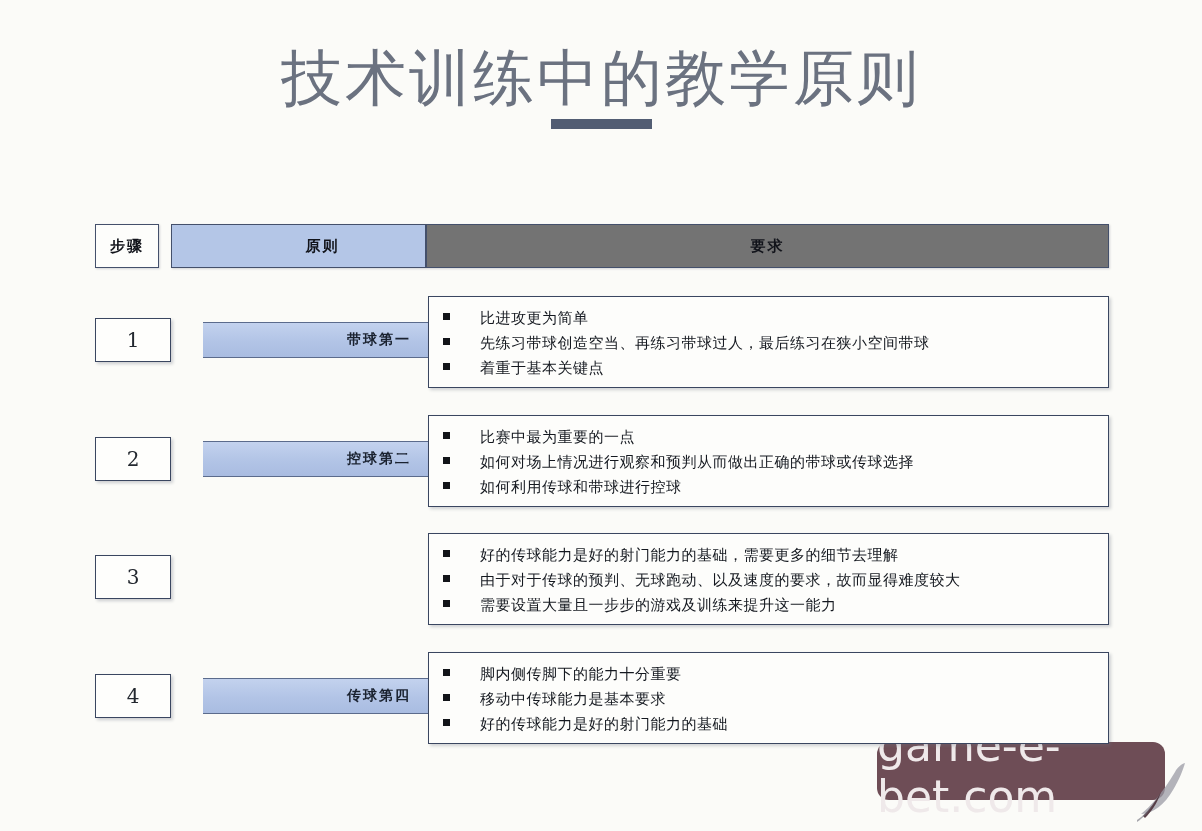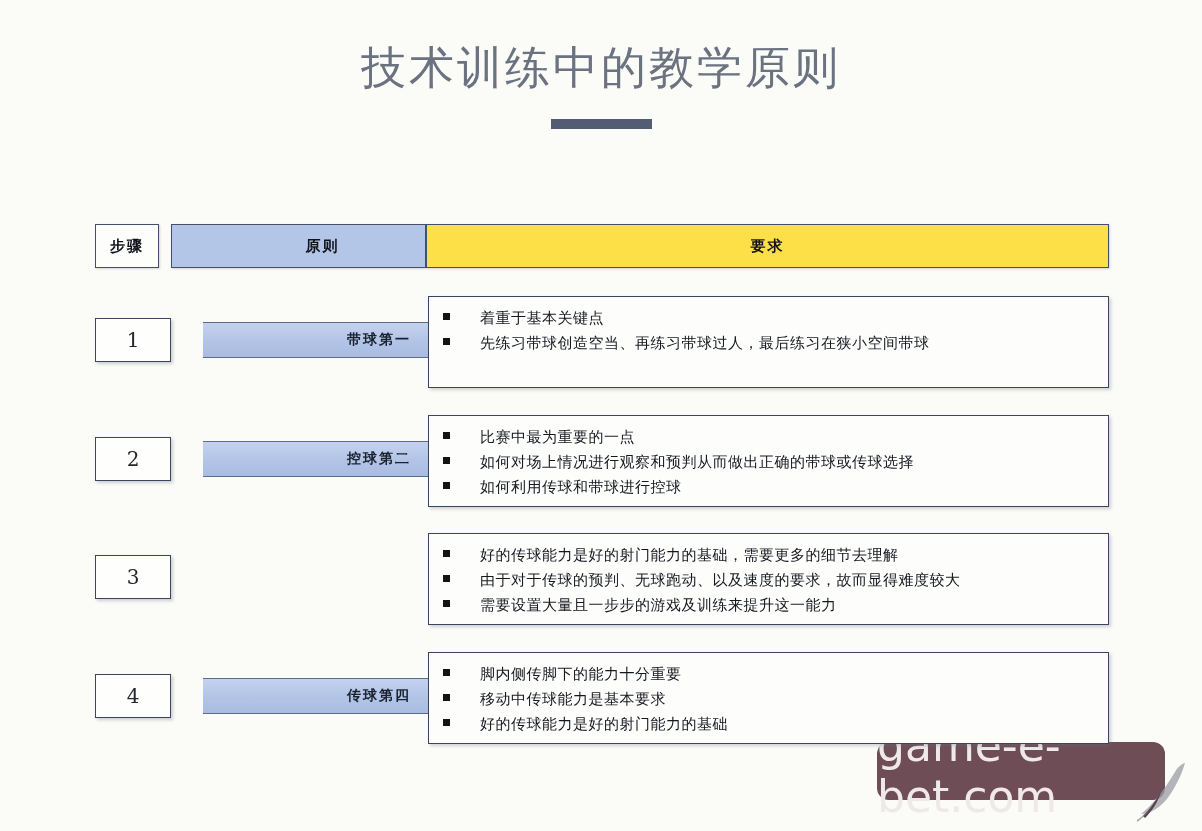--- a/index.html
+++ b/index.html
@@ -15,21 +15,21 @@
     position: relative;
   }
 
   
   .slide-title {
     position: absolute;
     left: 0;
     top: 38px;
     width: 1202px;
     text-align: center;
-    font-size: 45px;
+    font-size: 61px;
     letter-spacing: 3px;
     color: #6b7280;
     font-family: "DejaVu Serif", "Liberation Serif", serif;
     font-weight: 400;
     white-space: nowrap;
   }
   .title-underline {
     position: absolute;
     left: 551px;
     top: 119px;
@@ -78,21 +78,21 @@
   }
   .hdr-principle {
     left: 76px;
     width: 255px;
     background: #b4c6e7;
     padding-left: 48px;
   }
   .hdr-req {
     left: 331px;
     width: 683px;
-    background: #fde047;
+    background: #737373;
   }
 
   
   .row {
     position: absolute;
     left: 95px;
     width: 1014px;
   }
   .row-1 { top: 296px; height: 92px; }
   .row-2 { top: 415px; height: 92px; }
@@ -217,25 +217,29 @@
     <div class="hdr-cell hdr-principle">原则</div>
     <div class="hdr-cell hdr-req">要求</div>
   </div>
 
   <div class="row row-1">
     <div class="step-box">1</div>
     <div class="principle-bar">带球第一</div>
     <div class="req-box">
       <div class="req-line">
         <span class="bullet"></span>
+        <span class="req-text">比进攻更为简单</span>
+      </div>
+      <div class="req-line">
+        <span class="bullet"></span>
+        <span class="req-text">先练习带球创造空当、再练习带球过人，最后练习在狭小空间带球</span>
+      </div>
+      <div class="req-line">
+        <span class="bullet"></span>
         <span class="req-text">着重于基本关键点</span>
-      </div>
-      <div class="req-line">
-        <span class="bullet"></span>
-        <span class="req-text">先练习带球创造空当、再练习带球过人，最后练习在狭小空间带球</span>
       </div>
     </div>
   </div>
 
   <div class="row row-2">
     <div class="step-box">2</div>
     <div class="principle-bar">控球第二</div>
     <div class="req-box">
       <div class="req-line">
         <span class="bullet"></span>

